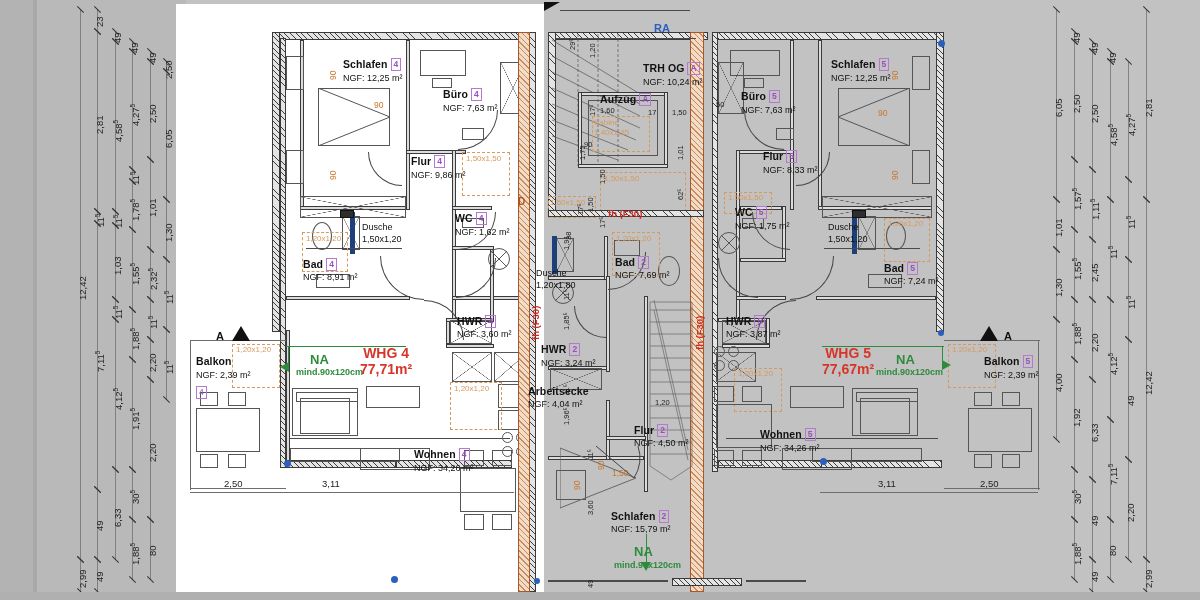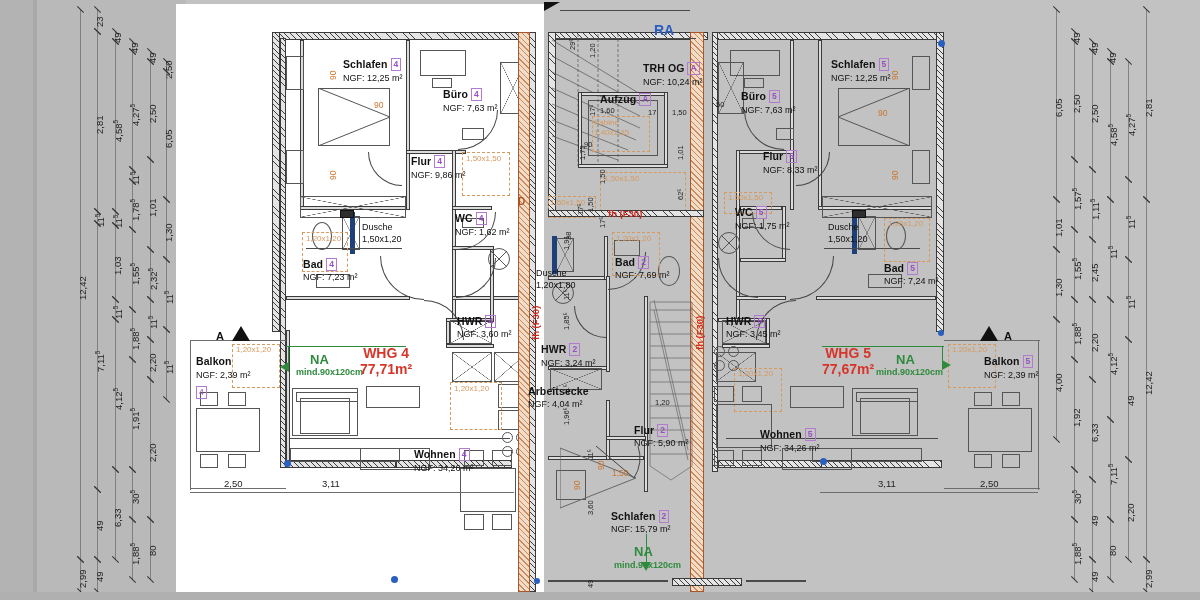--- a/index.html
+++ b/index.html
@@ -44,21 +44,21 @@
   .nasub{position:absolute;color:#2e8b3d;font-size:9px;font-weight:bold;white-space:nowrap;}
   .dimtxt{position:absolute;color:#222;font-size:9.5px;white-space:nowrap;}
   .dimv{position:absolute;color:#222;font-size:9.5px;white-space:nowrap;
         transform-origin:0 0;transform:rotate(-90deg);}
   .dimv sup{font-size:6.5px;}
   .orange{position:absolute;color:#c9762e;font-size:8.5px;white-space:nowrap;}
   .orangev{position:absolute;color:#c9762e;font-size:8.5px;white-space:nowrap;transform-origin:0 0;transform:rotate(-90deg);}
   .fh{position:absolute;color:#cf2b20;font-size:9.5px;font-weight:bold;white-space:nowrap;}
   .fhv{position:absolute;color:#cf2b20;font-size:9.5px;font-weight:bold;white-space:nowrap;transform-origin:0 0;transform:rotate(-90deg);}
   .dmark{position:absolute;color:#b0521f;font-size:10px;font-weight:bold;}
-  .ra{position:absolute;color:#2a5fbf;font-size:14px;font-weight:bold;white-space:nowrap;}
+  .ra{position:absolute;color:#2a5fbf;font-size:11px;font-weight:bold;white-space:nowrap;}
   .smalldim{position:absolute;color:#222;font-size:7.5px;white-space:nowrap;}
   .smalldimv{position:absolute;color:#222;font-size:7.5px;white-space:nowrap;transform-origin:0 0;transform:rotate(-90deg);}
   .amark{position:absolute;color:#111;font-size:11px;font-weight:bold;}
 
   
   .clear{position:absolute;border:1px dashed #d79a5e;box-sizing:border-box;}
   .clearlbl{position:absolute;color:#d79a5e;font-size:8px;white-space:nowrap;}
 
   
   .fur{position:absolute;border:1px solid #555;box-sizing:border-box;background:transparent;}
@@ -744,21 +744,21 @@
     <div class="lbl roomname" style="left:443px;top:88px;"><span>Büro</span><span class="tag">4</span></div>
     <div class="lbl roomarea" style="left:443px;top:103px;">NGF: 7,63 m²</div>
 
     <div class="lbl roomname" style="left:411px;top:155px;"><span>Flur</span><span class="tag">4</span></div>
     <div class="lbl roomarea" style="left:411px;top:170px;">NGF: 9,86 m²</div>
 
     <div class="lbl roomname" style="left:455px;top:212px;"><span>WC</span><span class="tag">4</span></div>
     <div class="lbl roomarea" style="left:455px;top:227px;">NGF: 1,62 m²</div>
 
     <div class="lbl roomname" style="left:303px;top:258px;"><span>Bad</span><span class="tag">4</span></div>
-    <div class="lbl roomarea" style="left:303px;top:272px;">NGF: 7,23 m²</div>
+    <div class="lbl roomarea" style="left:303px;top:272px;">NGF: 8,91 m²</div>
 
     <div class="lbl roomname" style="left:457px;top:315px;"><span>HWR</span><span class="tag">4</span></div>
     <div class="lbl roomarea" style="left:457px;top:329px;">NGF: 3,60 m²</div>
 
     <div class="lbl roomname" style="left:414px;top:448px;"><span>Wohnen</span><span class="tag">4</span></div>
     <div class="lbl roomarea" style="left:414px;top:463px;">NGF: 34,26 m²</div>
 
     <div class="lbl roomname" style="left:196px;top:355px;"><span>Balkon</span></div>
     <div class="lbl roomarea" style="left:196px;top:370px;">NGF: 2,39 m²</div>
     <div style="position:absolute;left:196px;top:382px;"><span class="tag" style="margin-left:0;">4</span></div>
@@ -779,21 +779,21 @@
     <div class="lbl roomname" style="left:615px;top:256px;"><span>Bad</span><span class="tag">2</span></div>
     <div class="lbl roomarea" style="left:615px;top:270px;">NGF: 7,69 m²</div>
 
     <div class="lbl roomname" style="left:541px;top:343px;"><span>HWR</span><span class="tag">2</span></div>
     <div class="lbl roomarea" style="left:541px;top:358px;text-align:center;">NGF: 3,24 m²</div>
 
     <div class="lbl roomname" style="left:528px;top:385px;"><span>Arbeitsecke</span></div>
     <div class="lbl roomarea" style="left:528px;top:399px;">NGF: 4,04 m²</div>
 
     <div class="lbl roomname" style="left:634px;top:424px;"><span>Flur</span><span class="tag">2</span></div>
-    <div class="lbl roomarea" style="left:634px;top:438px;">NGF: 5,90 m²</div>
+    <div class="lbl roomarea" style="left:634px;top:438px;">NGF: 4,50 m²</div>
 
     <div class="lbl roomname" style="left:611px;top:510px;"><span>Schlafen</span><span class="tag">2</span></div>
     <div class="lbl roomarea" style="left:611px;top:524px;">NGF: 15,79 m²</div>
 
     <div class="lbl roomarea" style="left:536px;top:268px;font-size:9px;">Dusche</div>
     <div class="lbl roomarea" style="left:536px;top:280px;font-size:9px;">1,20x1,80</div>
 
     <div class="lbl roomname" style="left:831px;top:58px;"><span>Schlafen</span><span class="tag">5</span></div>
     <div class="lbl roomarea" style="left:831px;top:73px;">NGF: 12,25 m²</div>
 
@@ -803,21 +803,21 @@
     <div class="lbl roomname" style="left:763px;top:150px;"><span>Flur</span><span class="tag">5</span></div>
     <div class="lbl roomarea" style="left:763px;top:165px;">NGF: 8,33 m²</div>
 
     <div class="lbl roomname" style="left:735px;top:206px;"><span>WC</span><span class="tag">5</span></div>
     <div class="lbl roomarea" style="left:735px;top:221px;">NGF: 1,75 m²</div>
 
     <div class="lbl roomname" style="left:884px;top:262px;"><span>Bad</span><span class="tag">5</span></div>
     <div class="lbl roomarea" style="left:884px;top:276px;">NGF: 7,24 m²</div>
 
     <div class="lbl roomname" style="left:726px;top:315px;"><span>HWR</span><span class="tag">5</span></div>
-    <div class="lbl roomarea" style="left:726px;top:329px;">NGF: 3,45 m²</div>
+    <div class="lbl roomarea" style="left:726px;top:329px;">NGF: 3,87 m²</div>
 
     <div class="lbl roomname" style="left:760px;top:428px;"><span>Wohnen</span><span class="tag">5</span></div>
     <div class="lbl roomarea" style="left:760px;top:443px;">NGF: 34,26 m²</div>
 
     <div class="lbl roomname" style="left:984px;top:355px;"><span>Balkon</span><span class="tag">5</span></div>
     <div class="lbl roomarea" style="left:984px;top:370px;">NGF: 2,39 m²</div>
 
     <div class="lbl roomarea" style="left:828px;top:222px;font-size:9px;">Dusche</div>
     <div class="lbl roomarea" style="left:828px;top:234px;font-size:9px;">1,50x1,20</div>
 

